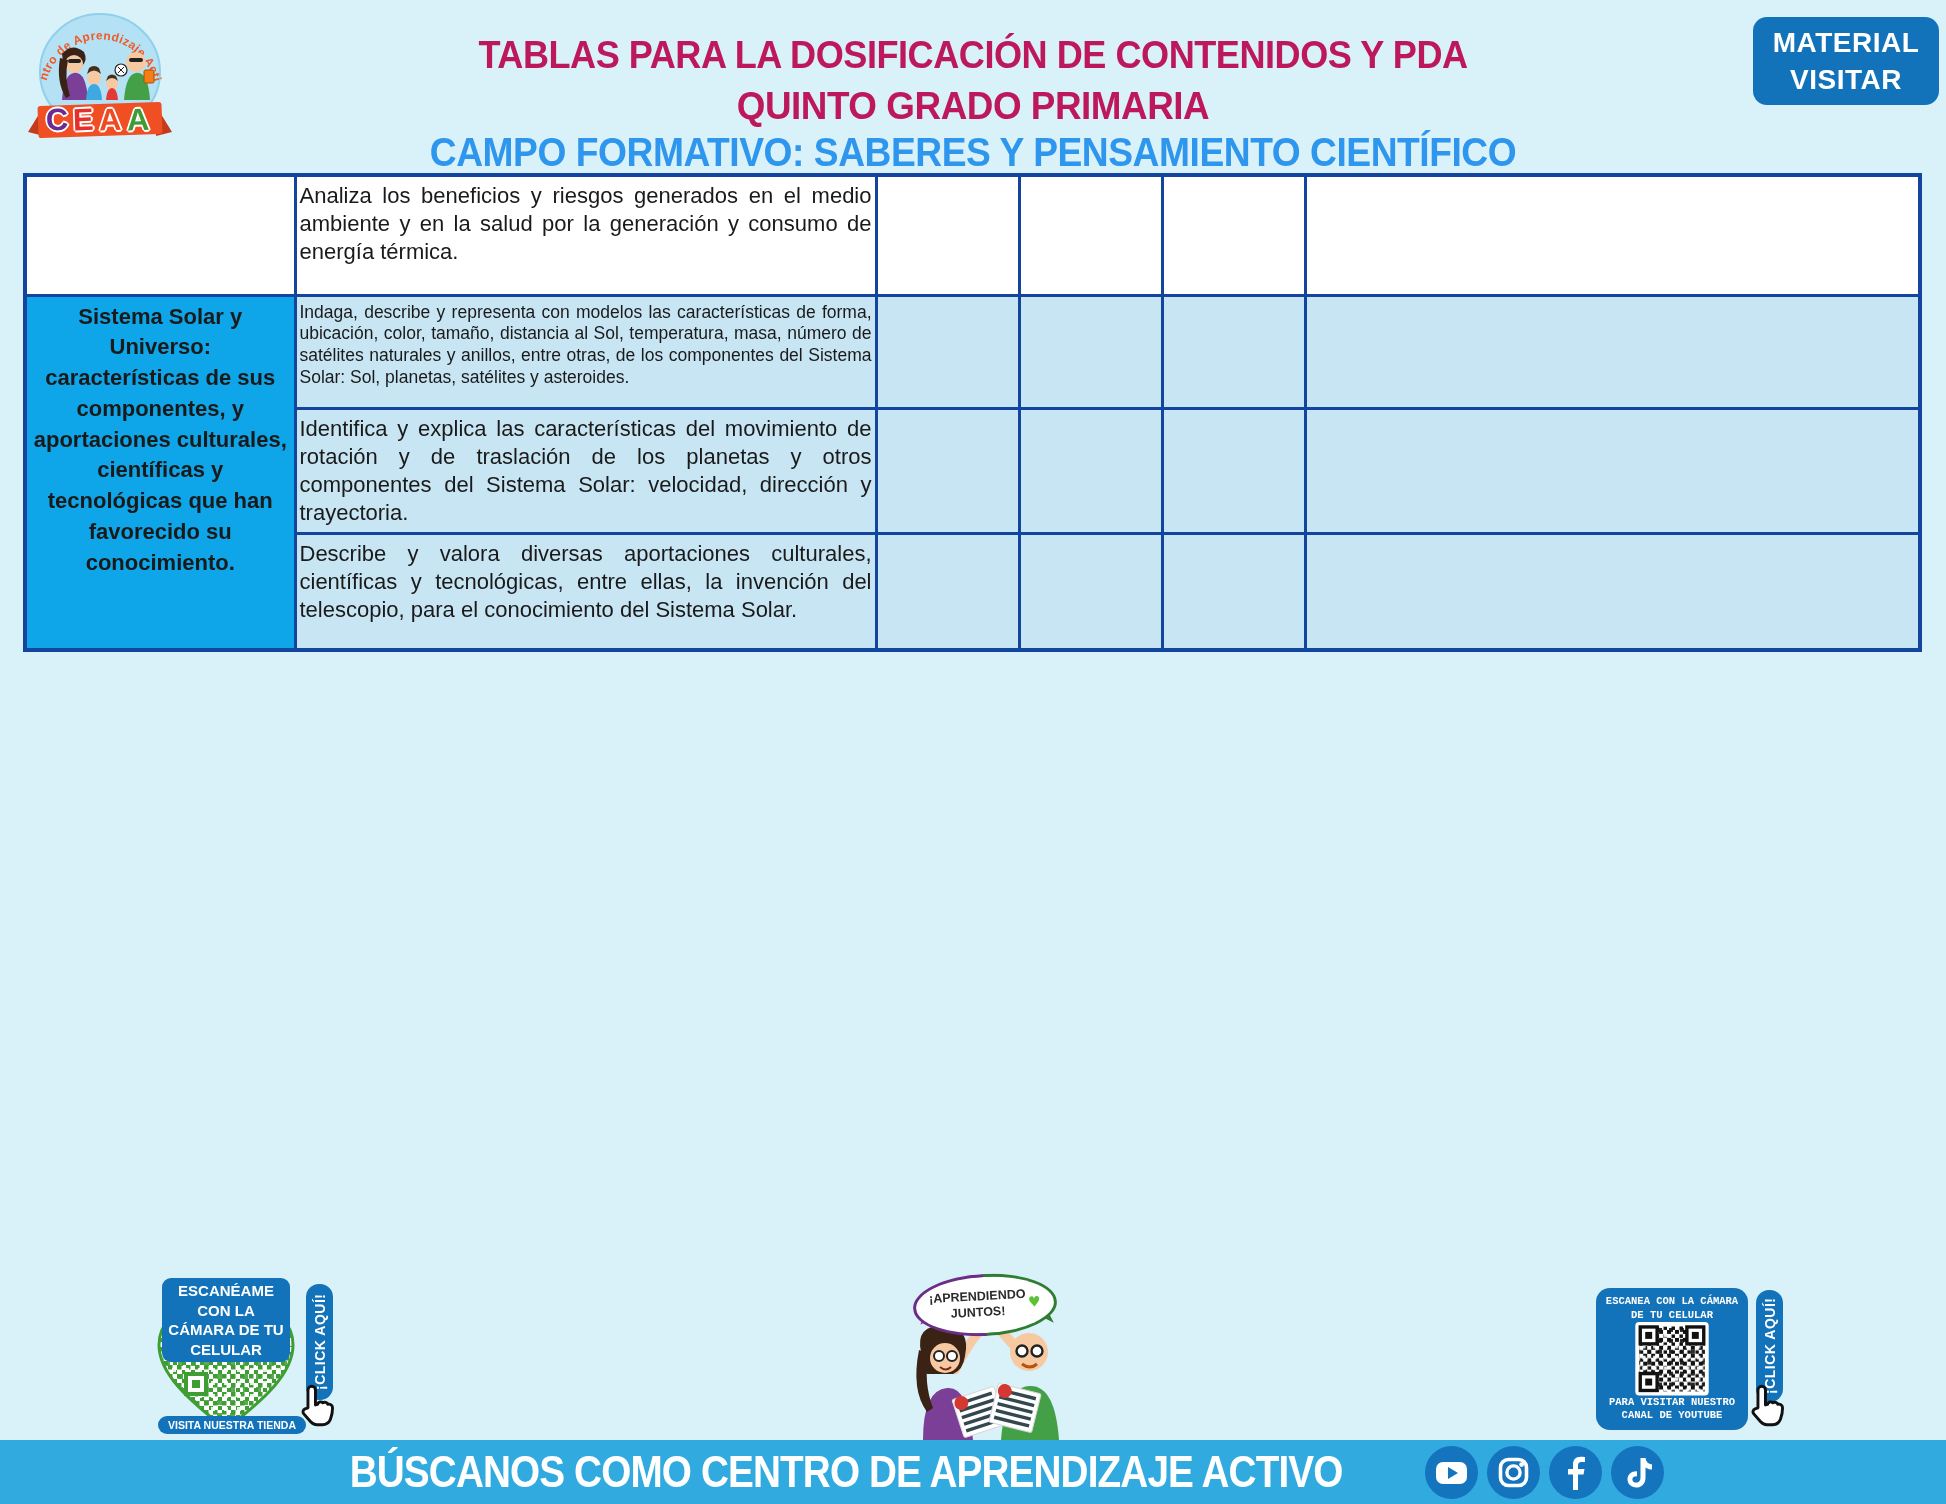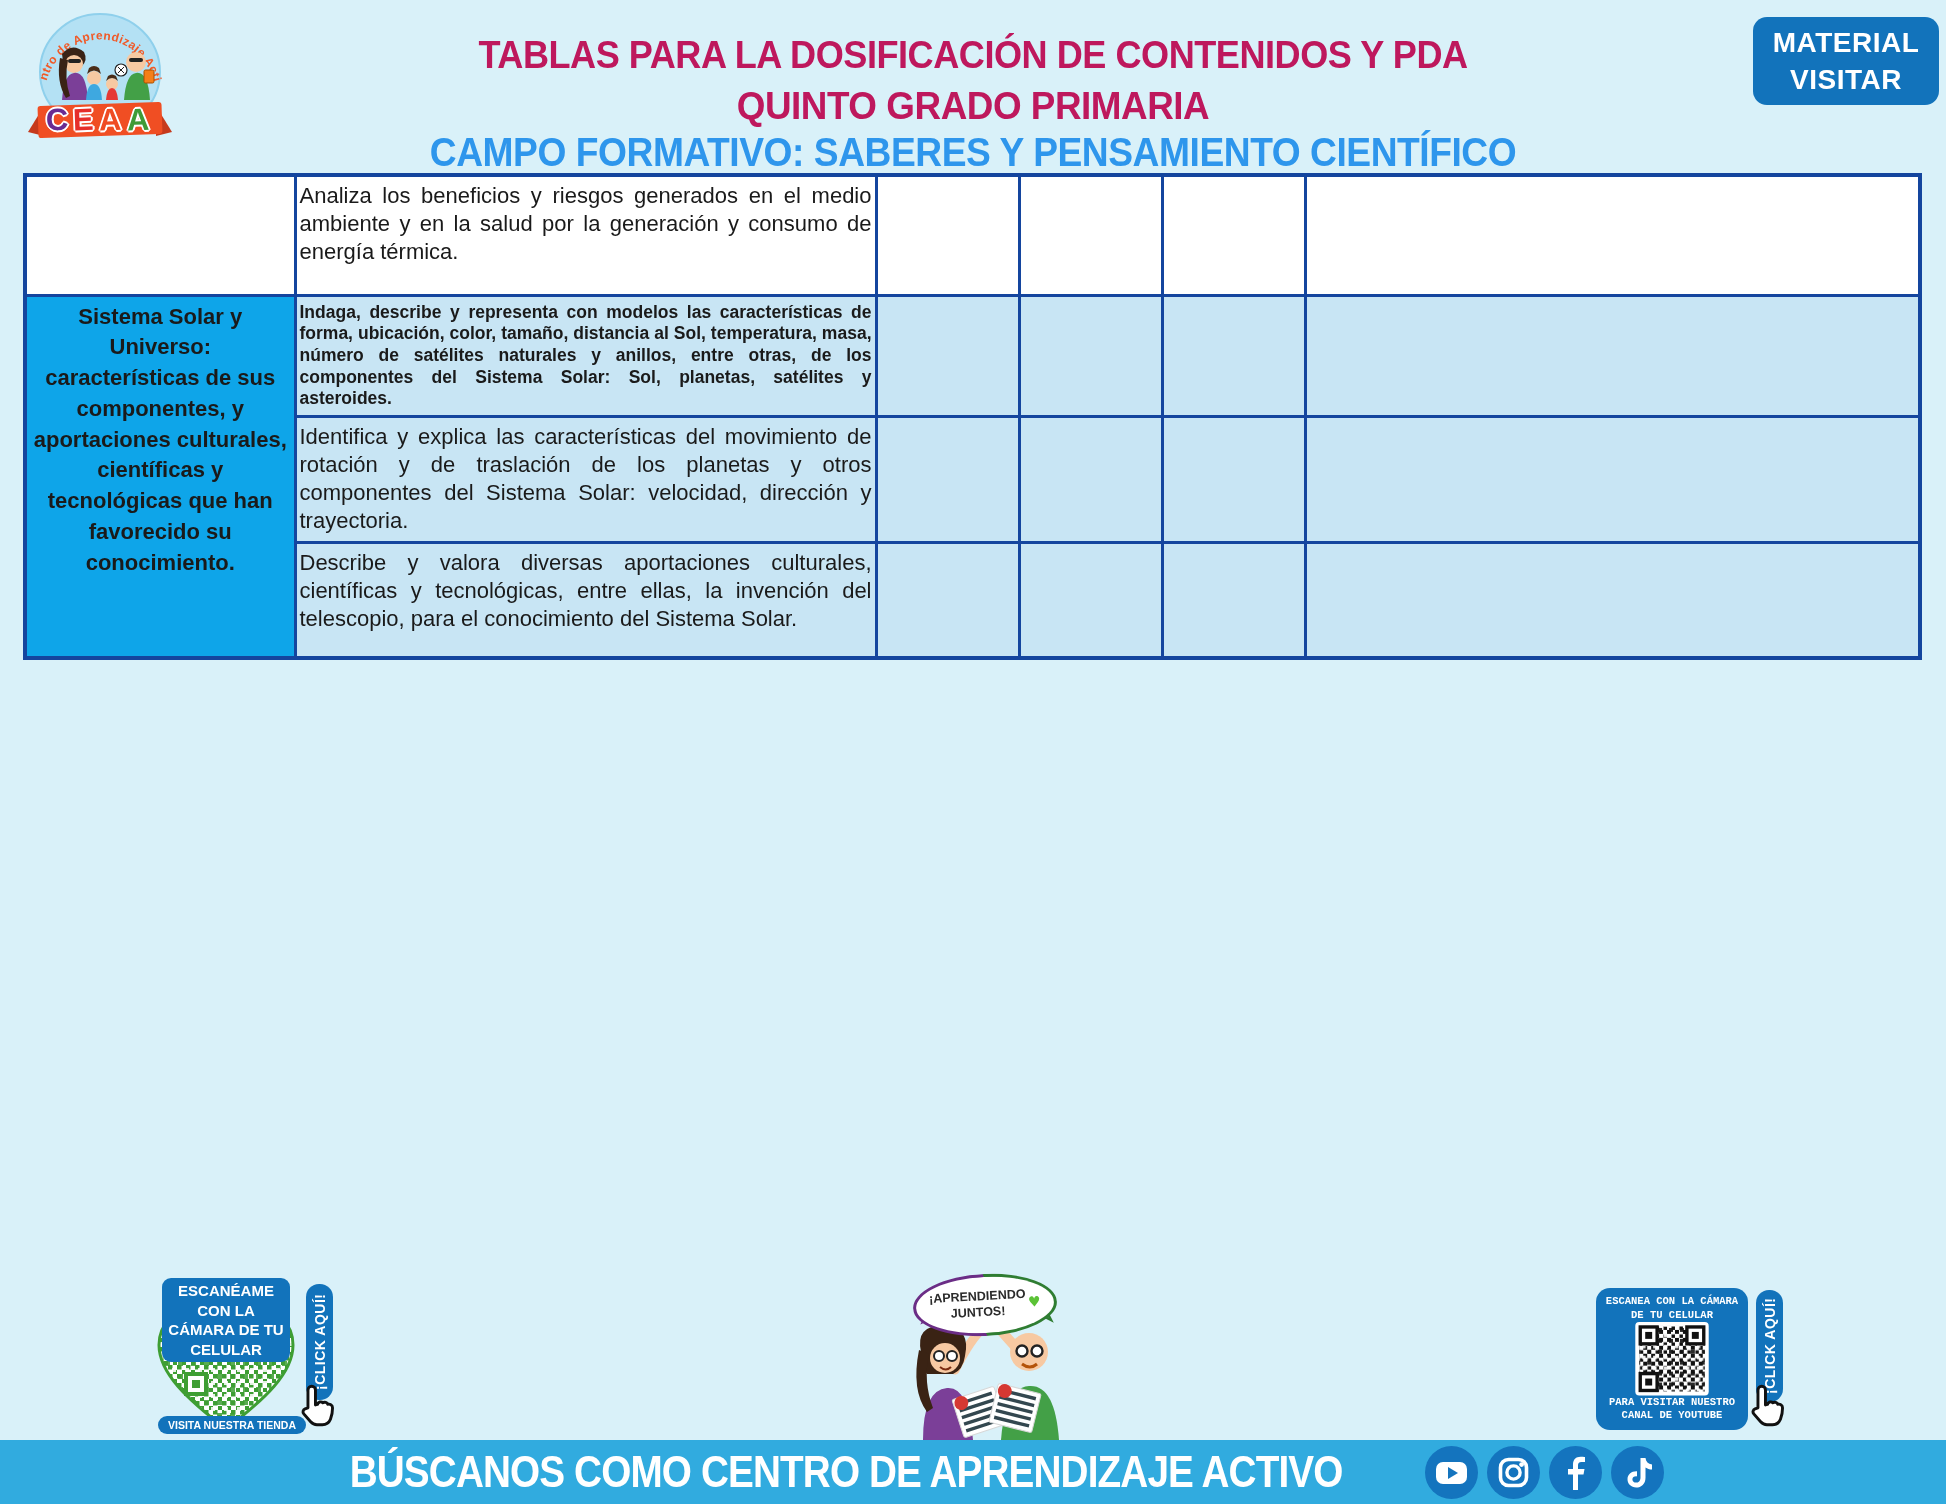--- a/index.html
+++ b/index.html
@@ -24,21 +24,21 @@
     border-radius:14px;color:#fff;font-weight:800;font-size:28px;line-height:1.33;
     display:flex;align-items:center;justify-content:center;text-align:center;white-space:pre-line;letter-spacing:.5px;}
 
   
   table.doc{position:absolute;left:23px;top:173px;width:1895px;border-collapse:collapse;
     table-layout:fixed;border:4px solid #14459e;}
   table.doc td{border:3px solid #14459e;vertical-align:top;padding:5px 3px;color:#1a1a1a;}
   td.w{background:#ffffff;}
   td.b{background:#c8e5f4;}
   td.pda{font-size:22px;line-height:1.28;text-align:justify;}
-  td.pda-sm{font-size:17.5px;line-height:1.24;text-align:justify;font-weight:bold;}
+  td.pda-sm{font-size:17.5px;line-height:1.24;text-align:justify;}
   td.contenido{background:#0ea5e9;vertical-align:middle;text-align:center;
     font-weight:700;font-size:22px;line-height:1.4;padding:8px 10px;}
 
   
   .pill{background:#1273bb;color:#fff;font-weight:700;border-radius:9px;text-align:center;
         white-space:pre-line;display:flex;align-items:center;justify-content:center;}
   .vclick{position:absolute;background:#1273bb;border-radius:13px;color:#fff;font-weight:800;
         display:flex;align-items:center;justify-content:center;
         writing-mode:vertical-rl;transform:rotate(180deg);font-size:14px;letter-spacing:.5px;}
   .cursor{position:absolute;width:50px;height:50px;}

